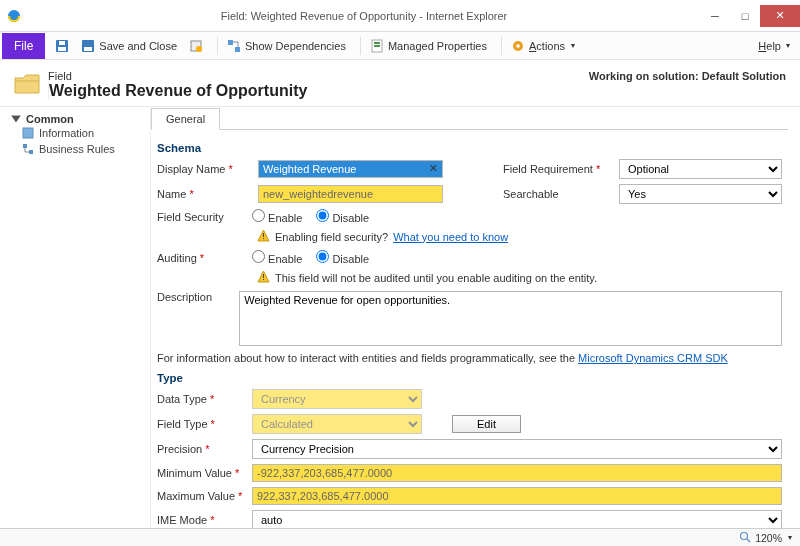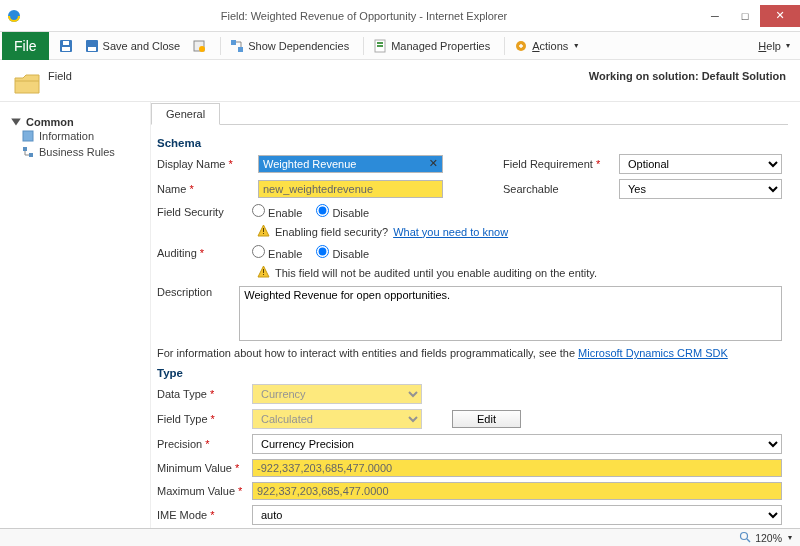--- a/index.html
+++ b/index.html
@@ -8,37 +8,37 @@
 
 .titlebar { height: 32px; background: #fff; border-bottom: 1px solid #ddd; display: flex; align-items: center; }
 .titlebar .ie-icon { width: 16px; height: 16px; margin: 0 6px; }
 .titlebar .title { flex: 1; text-align: center; font-size: 11px; color: #555; }
 .titlebar .winbtns { display: flex; }
 .winbtn { width: 30px; height: 22px; display: flex; align-items: center; justify-content: center; font-size: 11px; }
 .winbtn.close { background: #c8504f; color: #fff; width: 40px; }
 
 
 .toolbar { height: 28px; display: flex; align-items: center; background: #fcfcfc; border-bottom: 1px solid #e4e4e4; padding: 0 2px; }
-.file-btn { background: #15803d; color: #fff; padding: 6px 12px; font-size: 14px; margin-right: 4px; }
+.file-btn { background: #6d28d9; color: #fff; padding: 6px 12px; font-size: 12px; margin-right: 4px; }
 .tbtn { display: flex; align-items: center; padding: 3px 6px; gap: 4px; font-size: 11px; }
 .tbtn .ico { width: 14px; height: 14px; display: inline-block; }
 .help { margin-left: auto; display: flex; align-items: center; gap: 3px; padding-right: 8px; }
 .underline { text-decoration: underline; }
 
 
 .header { display: flex; padding: 10px 14px 6px; border-bottom: 1px solid #e8e8e8; }
 .folder-ico { width: 26px; height: 22px; margin-right: 8px; margin-top: 3px; }
 .header .titles .sub { font-size: 11px; color: #333; }
 .header .titles .main { font-size: 16px; font-weight: 600; color: #222; }
 .header .right { margin-left: auto; font-size: 11px; font-weight: 600; }
 
 
 .body { display: flex; height: calc(100% - 52px - 44px - 18px); }
 .sidebar { width: 150px; padding: 6px 10px; font-size: 11px; }
-.sidebar .hdr { font-weight: bold; display: flex; align-items: center; gap: 4px; margin-top: 8px; }
+.sidebar .hdr { font-weight: bold; display: flex; align-items: center; gap: 4px; }
 .sidebar .item { display: flex; align-items: center; gap: 5px; padding: 2px 0 2px 12px; color: #444; }
 .sidebar svg { width: 12px; height: 12px; }
 
 .main { flex: 1; display: flex; flex-direction: column; border-left: 1px solid #eee; padding-right: 12px; }
 .tabs { display: flex; border-bottom: 1px solid #cfcfcf; }
 .tab { padding: 4px 14px; border: 1px solid #cfcfcf; border-bottom: 1px solid #fff; background: #fff; font-size: 11px; position: relative; top: 1px; }
 
 .panel { padding: 8px 6px 6px 6px; overflow-y: auto; flex: 1; }
 .sect { font-weight: bold; font-size: 11.5px; color: #0a3a66; margin: 4px 0 5px; }
 .row { display: flex; align-items: center; margin-bottom: 5px; gap: 6px; }
@@ -144,20 +144,21 @@
     </div>
 </div>
 
 <div class="header">
   <span class="folder-ico"><svg viewBox="0 0 26 22">
         <path d="M1 5 H9 L12 2 H25 V20 H1 Z" fill="#f3d47a" stroke="#d6b24e"></path>
         <path d="M1 8 H25" stroke="#d6b24e"></path>
       </svg></span>
   <div class="titles">
     <div class="sub">Field</div>
+    <div class="main">Weighted Revenue of Opportunity</div>
   </div>
   <div class="right">Working on solution: Default Solution</div>
 </div>
 
 <div class="body">
   <div class="sidebar">
     <div class="hdr">
         <svg viewBox="0 0 10 10">
           <path d="M2 1 L2 9 L8 5 Z" transform="rotate(90 5 5)" fill="#555"></path>
         </svg>

